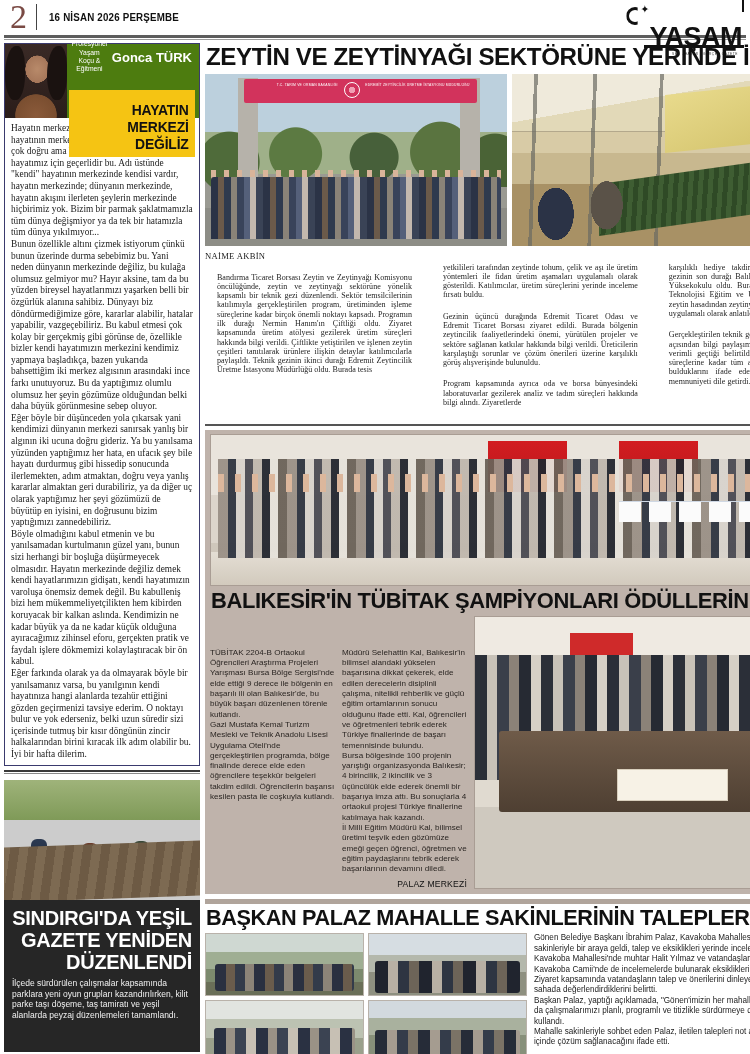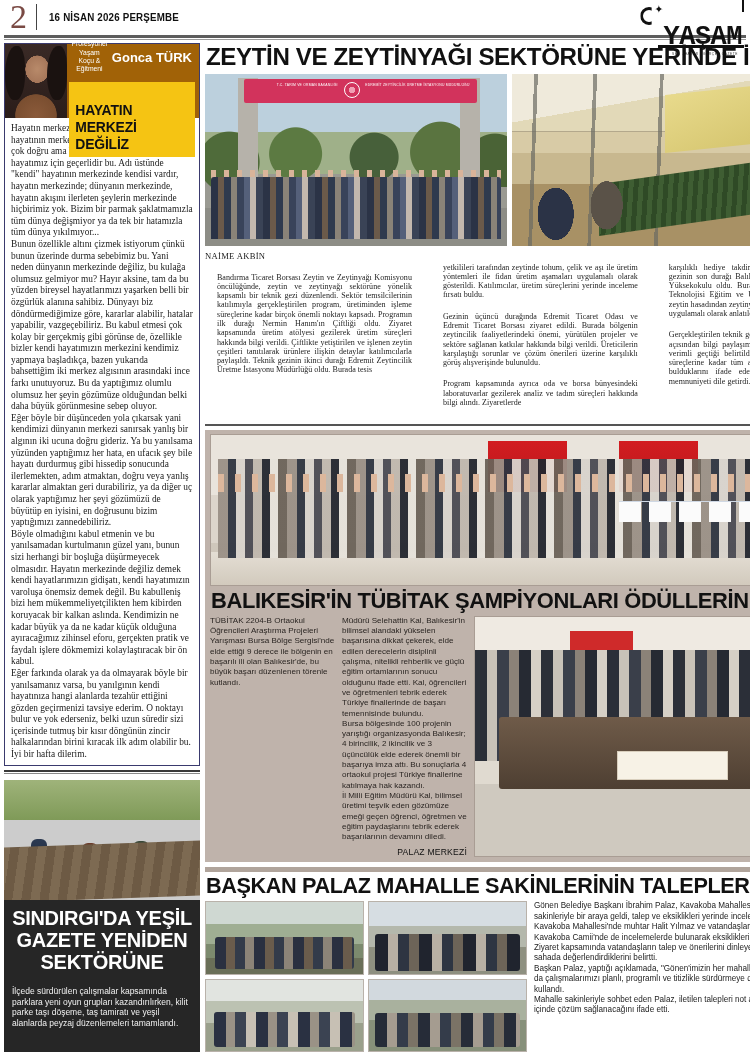--- a/index.html
+++ b/index.html
@@ -72,21 +72,21 @@
     width: 18px; height: 18px;
     border: 3.5px solid #111;
     border-radius: 50%;
     clip-path: polygon(0 0, 62% 0, 62% 26%, 30% 50%, 62% 74%, 62% 100%, 0 100%);
   }
   .logo-star {
     position: absolute; right: -1px; top: -2px;
     font-size: 11px; color: #111; line-height: 1;
   }
   .logo-word {
-    font-family: Liberation Mono, monospace;
+    font-family: Liberation Sans, sans-serif;
     font-weight: bold;
     font-size: 27px;
     letter-spacing: -0.5px;
     line-height: 1;
     color: #111;
     position: relative;
     z-index: 2;
     margin-top: 40px;
   }
   .logo-rule-top {
@@ -139,21 +139,21 @@
   }
 
   
   .columnist {
     border: 1px solid #3a3a6e;
     padding: 0;
     background: #fff;
   }
   .columnist-head {
     display: flex;
-    background: #a16207;
+    background: #4d7c0f;
     height: 74px;
     position: relative;
   }
   .columnist-photo {
     width: 62px; flex: 0 0 62px;
     background:
       radial-gradient(ellipse 26px 30px at 52% 34%, #b88a6a 0%, #a6775a 45%, transparent 46%),
       radial-gradient(ellipse 34px 34px at 50% 96%, #8a5a3a 0%, #7a4e30 60%, transparent 62%),
       linear-gradient(#3a2a26, #2a1d1a);
       background-color:#44312b;
@@ -188,23 +188,23 @@
   .columnist-name {
     font-family: "Liberation Sans", sans-serif;
     font-weight: bold;
     font-size: 13px;
     color: #fff;
     padding: 0 7px 0 4px;
     white-space: nowrap;
   }
   .columnist-banner {
     background: #f5c413;
-    margin: 12px 4px 4px 2px;
-    padding: 20px 4px 4px 4px;
-    text-align: left;
+    margin: 20px 4px 4px 2px;
+    padding: 12px 4px 4px 4px;
+    text-align: right;
   }
   .columnist-banner .l1,
   .columnist-banner .l2 {
     font-family: "Liberation Sans", sans-serif;
     font-weight: bold;
     font-size: 14.5px;
     line-height: 17px;
     color: #111;
     letter-spacing: -0.2px;
     transform: scaleX(0.96);
@@ -266,23 +266,23 @@
     background: #262626;
     color: #fff;
     padding: 7px 8px 6px 8px;
     flex: 1 1 auto;
   }
   .sindirgi-title {
     font-family: "Liberation Sans", sans-serif;
     font-weight: bold;
     font-size: 20px;
     line-height: 22px;
-    text-align: center;
+    text-align: right;
     letter-spacing: -0.3px;
-    margin-bottom: 13px;
+    margin-bottom: 5px;
   }
   .sindirgi-body {
     font-family: "Liberation Sans", sans-serif;
     font-size: 8.5px;
     line-height: 10.9px;
     color: #f2f2f2;
   }
   .sindirgi-body p { margin: 0; }
   .byline-r {
     text-align: right;
@@ -463,21 +463,21 @@
     padding: 4px 0 3px 1px;
     transform: scaleX(0.975);
     transform-origin: left center;
     white-space: nowrap;
   }
   .tubitak-cols {
     display: flex;
     gap: 7px;
     flex: 1 1 auto;
   }
-  .tubitak-cols .c { flex: 0 0 125px; }
+  .tubitak-cols .c { flex: 0 0 125px; margin-top: 32px; }
   .tubitak-cols .c3 { flex: 1 1 auto; }
   .tubitak-body {
     font-family: "Liberation Sans", sans-serif;
     font-size: 8.1px;
     line-height: 10.3px;
     color: #2a2522;
   }
   .tubitak-body p { margin: 0; }
   .tb-photo {
     height: 100%;
@@ -639,21 +639,21 @@
         <div class="sindirgi-figs">
           <div class="fig a"></div>
             <div class="fig b"></div>
             <div class="fig c"></div>
         </div>
       </div>
       <div class="sindirgi-text">
         <div class="sindirgi-title">
           <div>SINDIRGI'DA YEŞİL</div>
           <div>GAZETE YENİDEN</div>
-          <div>SEKTÖRÜNE</div>
+          <div>DÜZENLENDİ</div>
         </div>
         <div class="sindirgi-body">
             <p>İlçede sürdürülen çalışmalar kapsamında parklara yeni oyun grupları kazandırılırken, kilit parke taşı döşeme, taş tamiratı ve yeşil alanlarda peyzaj düzenlemeleri tamamlandı.</p>
           </div>
 
       </div>
     </div>
 
   </div>
 
@@ -715,20 +715,21 @@
         <div class="floor"></div>
         <div class="row1"></div>
         <div class="heads2"></div>
         <div class="certs"></div>
       </div>
       <div class="art-head tubitak-head">BALIKESİR'İN TÜBİTAK ŞAMPİYONLARI ÖDÜLLERİNİ ALDI</div>
       <div class="tubitak-cols">
         <div class="c">
           <div class="tubitak-body">
               <p>TÜBİTAK 2204-B Ortaokul Öğrencileri Araştırma Projeleri Yarışması Bursa Bölge Sergisi'nde elde ettiği 9 derece ile bölgenin en başarılı ili olan Balıkesir'de, bu büyük başarı düzenlenen törenle kutlandı.</p>
+              <p>Gazi Mustafa Kemal Turizm Mesleki ve Teknik Anadolu Lisesi Uygulama Oteli'nde gerçekleştirilen programda, bölge finalinde derece elde eden öğrencilere teşekkür belgeleri takdim edildi. Öğrencilerin başarısı kesilen pasta ile coşkuyla kutlandı.</p>
             </div>
         </div>
         <div class="c">
           <div class="tubitak-body">
               <p>Müdürü Selehattin Kal, Balıkesir'in bilimsel alandaki yükselen başarısına dikkat çekerek, elde edilen derecelerin disiplinli çalışma, nitelikli rehberlik ve güçlü eğitim ortamlarının sonucu olduğunu ifade etti. Kal, öğrencileri ve öğretmenleri tebrik ederek Türkiye finallerinde de başarı temennisinde bulundu.</p>
               <p>Bursa bölgesinde 100 projenin yarıştığı organizasyonda Balıkesir; 4 birincilik, 2 ikincilik ve 3 üçüncülük elde ederek önemli bir başarıya imza attı. Bu sonuçlarla 4 ortaokul projesi Türkiye finallerine katılmaya hak kazandı.</p>
               <p>İl Milli Eğitim Müdürü Kal, bilimsel üretimi teşvik eden gözümüze emeği geçen öğrenci, öğretmen ve eğitim paydaşlarını tebrik ederek başarılarının devamını diledi.</p>
             </div>
           <div class="byline-r">PALAZ MERKEZİ</div>
         </div>

